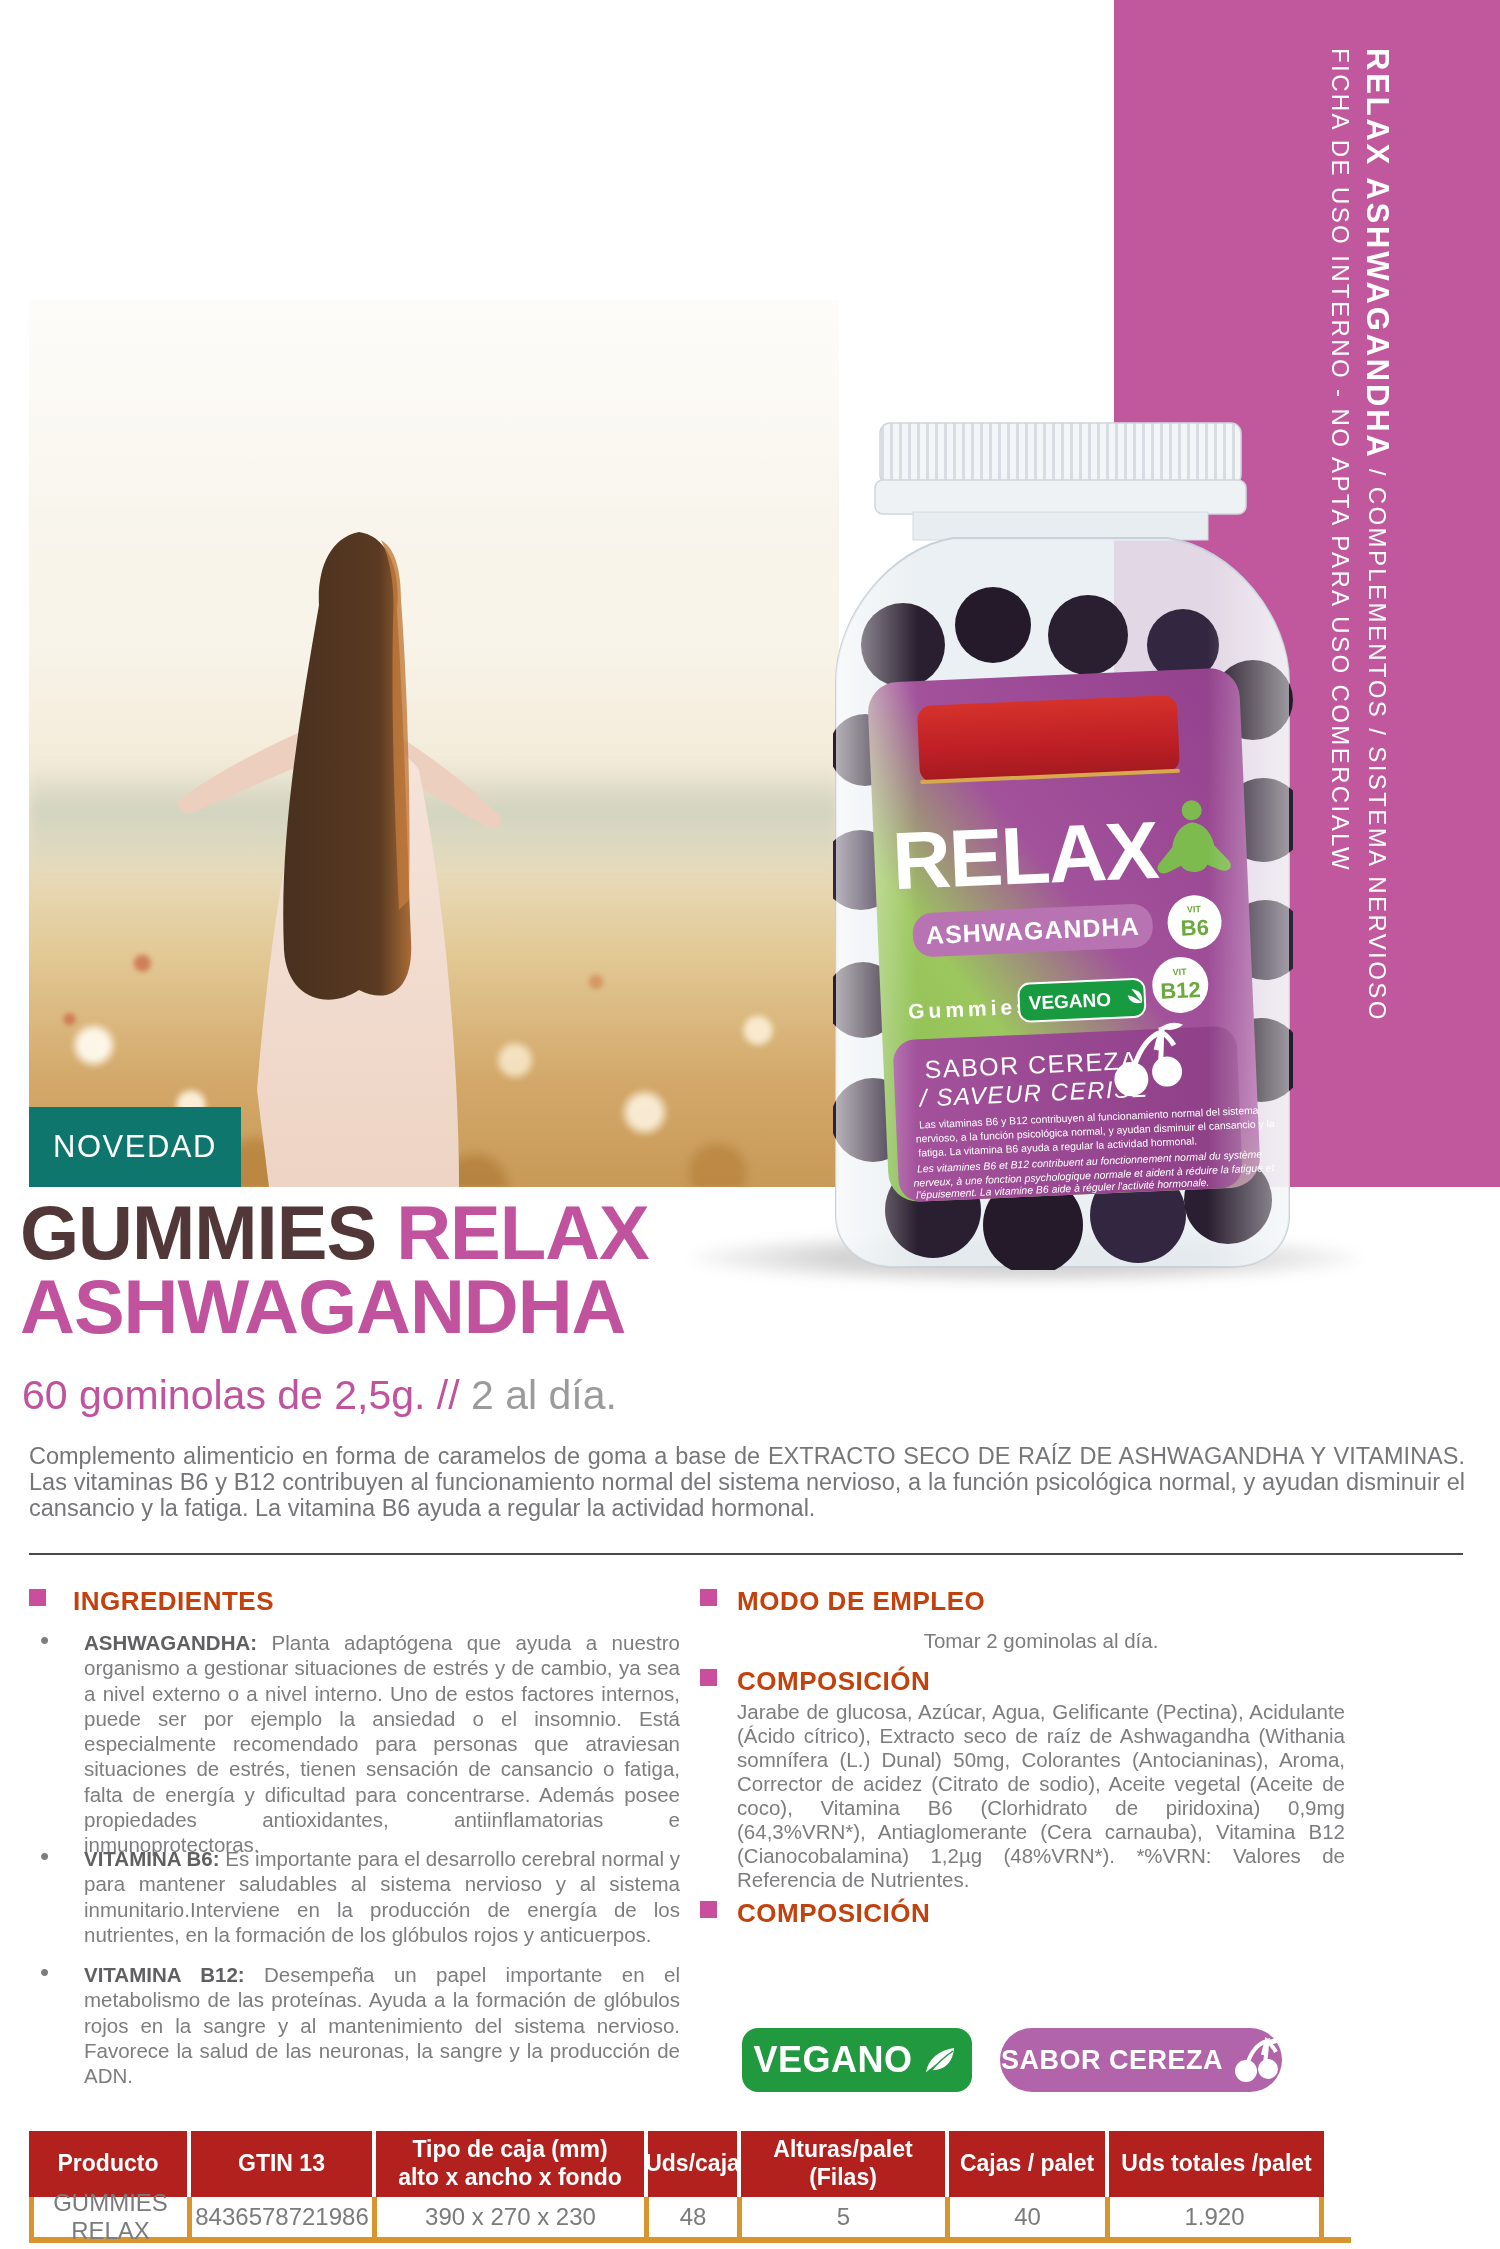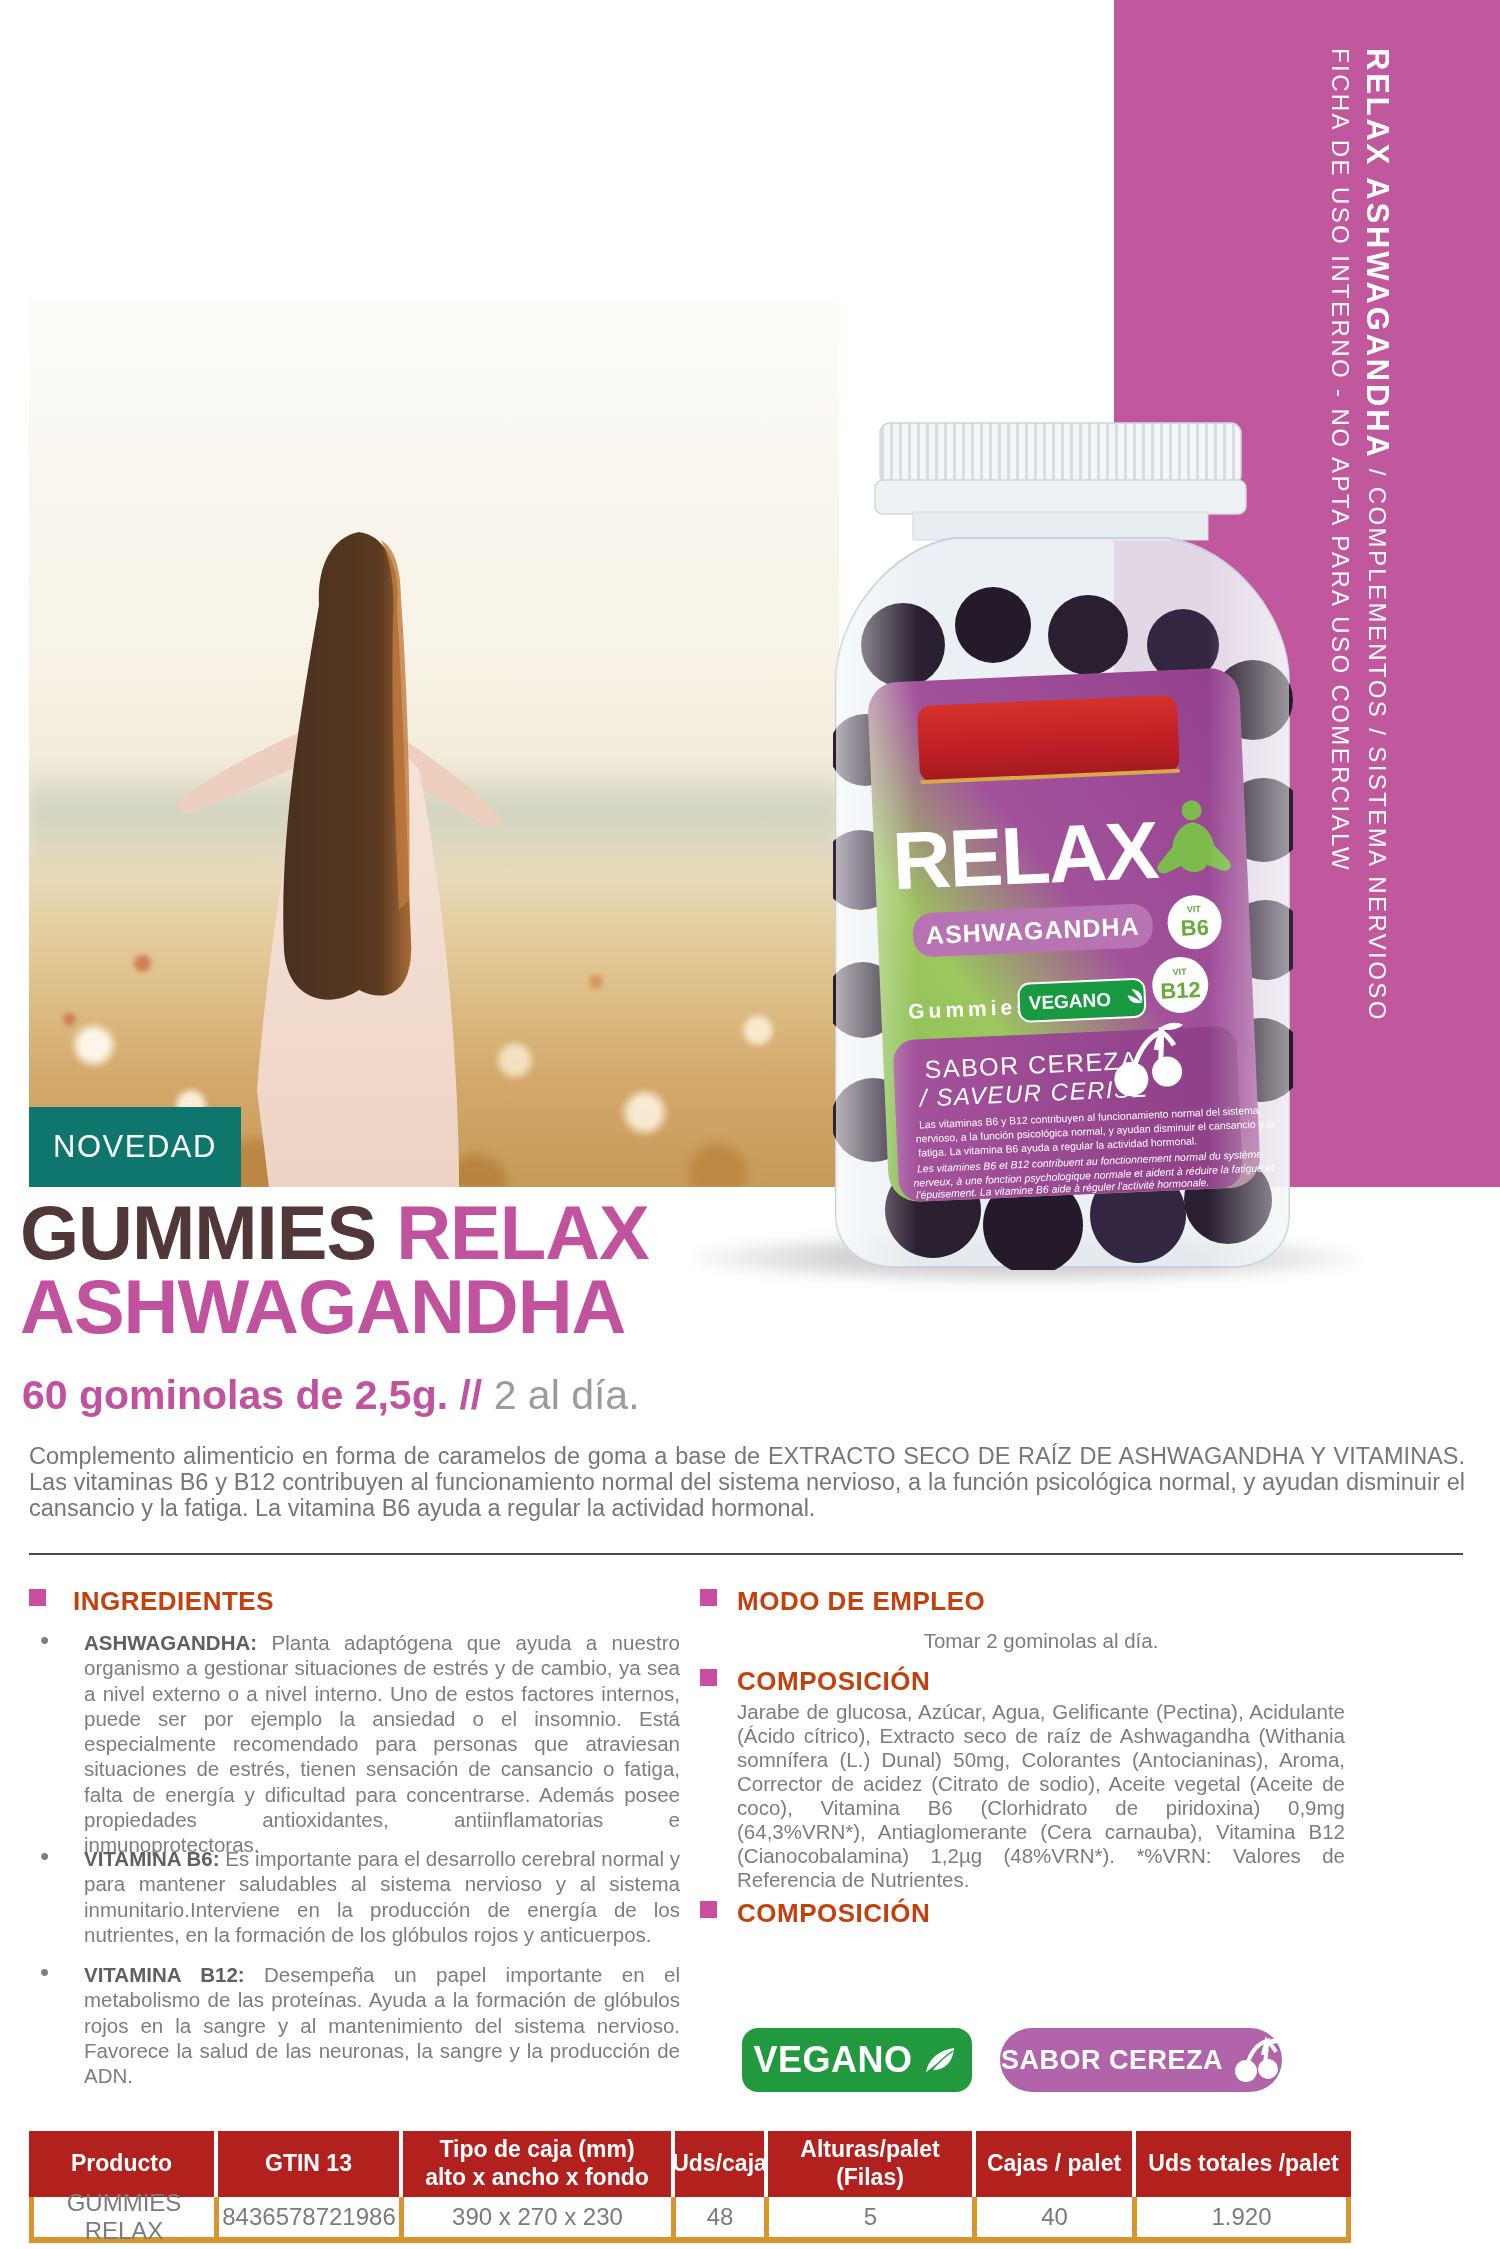--- a/index.html
+++ b/index.html
@@ -44,21 +44,21 @@
   #bshadow{left:690px;top:1232px;width:670px;height:52px;border-radius:50%;
            background:radial-gradient(ellipse at center, rgba(60,55,60,.22) 0 40%, rgba(60,55,60,0) 75%);
            filter:blur(6px);}
 
   
   #titleblock{left:20px;top:1196px;width:900px;line-height:74px;
               font-size:76px;font-weight:bold;letter-spacing:-1px;}
   #titleblock .t-brown{color:#523738;}
   #titleblock .t-pink{color:#c0529e;}
   #subtitle{left:22px;top:1372px;width:900px;font-size:41px;}
-  #subtitle .s-pink{color:#c0529e;font-weight:bold;}
+  #subtitle .s-pink{color:#c0529e;font-weight:normal;}
   #subtitle .s-gray{color:#9b9b9b;}
 
   
   #intro{left:29px;top:1443px;width:1436px;font-size:23.5px;line-height:26px;color:#76767a;
          text-align:justify;}
   #rule{left:29px;top:1553px;width:1434px;height:2px;background:#4a4a4a;}
 
   
   .sq{position:absolute;width:17px;height:17px;background:#c94f9e;}
   .shead{position:absolute;font-size:26px;font-weight:bold;color:#c2410c;letter-spacing:.5px;}
@@ -82,21 +82,21 @@
   .thead{display:flex;}
   .thead .hc{background:#b2211d;color:#fff;font-size:23px;font-weight:bold;text-align:center;
              display:flex;align-items:center;justify-content:center;height:66px;
              border-left:4px solid #fff;box-sizing:border-box;white-space:pre-line;line-height:1.2;}
   .thead .hc:first-child{border-left:none;}
   .tbody{display:flex;border-bottom:6px solid #d8952e;}
   .tbody .bc{background:#fff;color:#7b7b7b;font-size:24px;text-align:center;
              display:flex;align-items:center;justify-content:center;height:40px;
              border-left:5px solid #d8952e;box-sizing:border-box;}
   .tbody .bc:last-child{border-right:5px solid #d8952e;}
-  .w0{width:185px}.w1{width:185px}.w2{width:272px}.w3{width:93px}.w4{width:208px}.w5{width:160px}.w6{width:219px}
+  .w0{width:158px}.w1{width:185px}.w2{width:272px}.w3{width:93px}.w4{width:208px}.w5{width:160px}.w6{width:219px}
 </style>
 </head>
 <body>
 
 <div id="page">
 
   <div id="band" class="abs"></div>
   <div id="vline1" class="vtext">
     <b>RELAX ASHWAGANDHA</b><span> / COMPLEMENTOS / SISTEMA NERVIOSO</span>
   </div>

